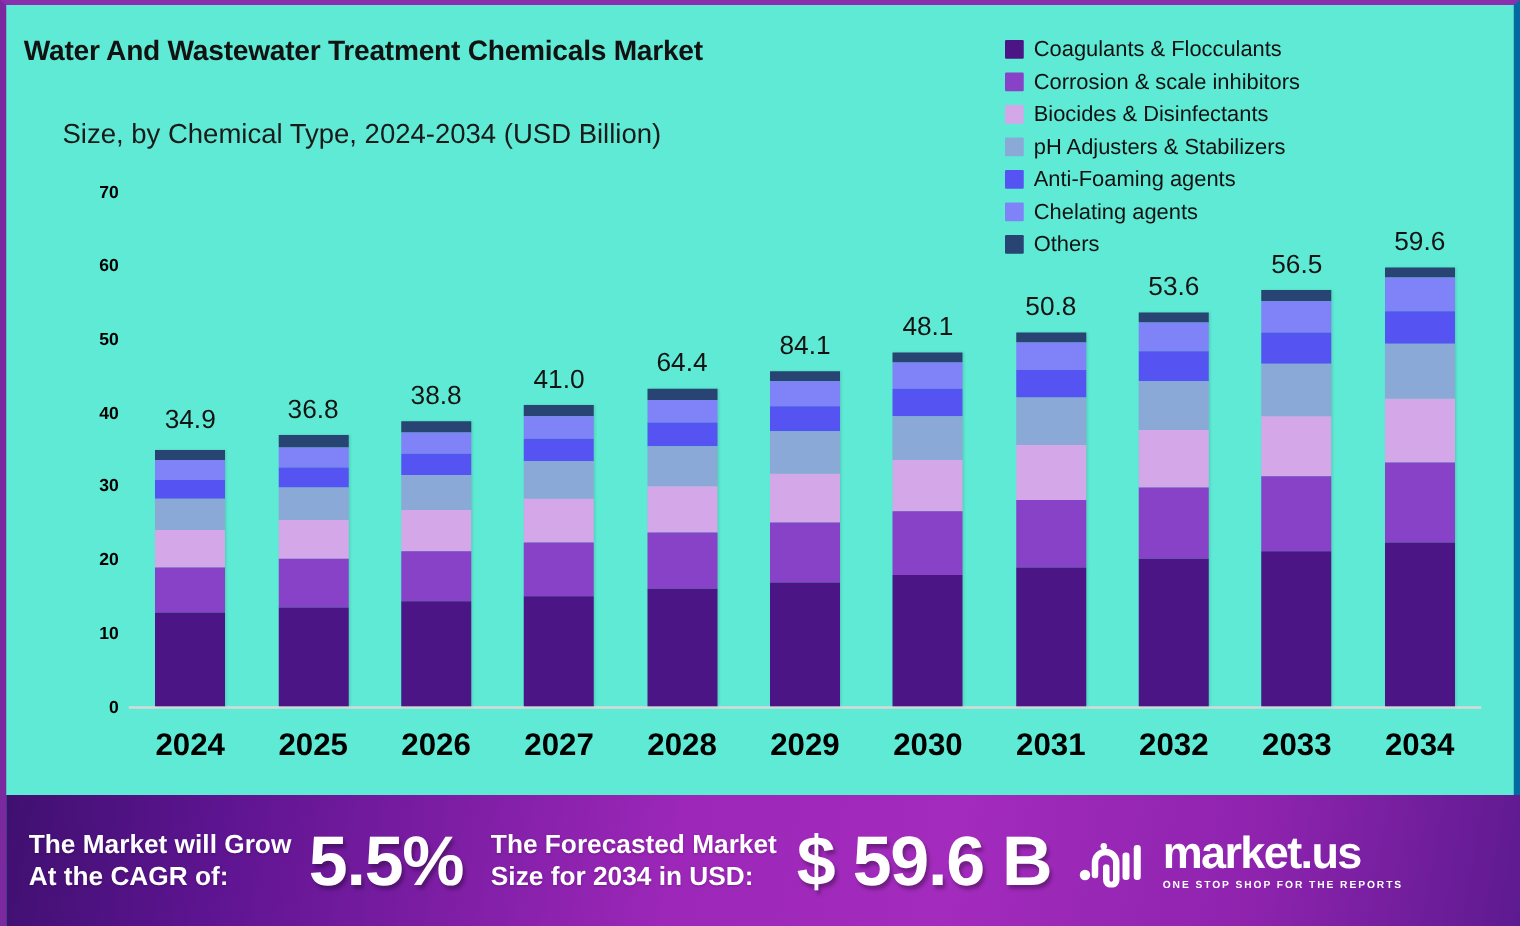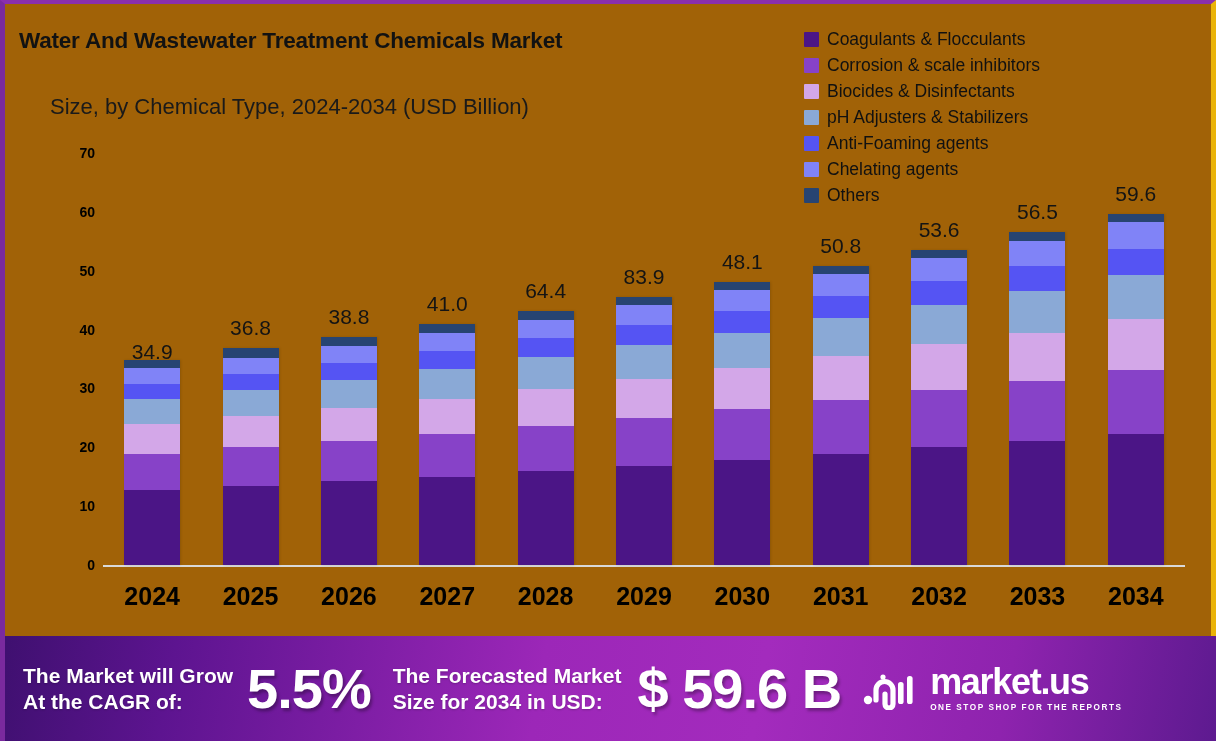--- a/index.html
+++ b/index.html
@@ -6,23 +6,23 @@
   html,body { width:1216px; height:741px; }
   body {
     font-family: "Liberation Sans", sans-serif;
     background:#ffffff;
     overflow:hidden;
   }
   #root {
     position:relative;
     width:1216px;
     height:741px;
-    background:#a16207;
+    background:#5eead4;
     border-left:5px solid #7a2a9e;
-    border-right:5px solid #eab308;
+    border-right:5px solid #0369a1;
     border-top:4px solid #8a2fae;
     text-decoration:underline;
   }
 
   
   .title {
     position:absolute;
     left:14px; top:24px;
     font-size:22.5px;
     font-weight:bold;
@@ -254,21 +254,21 @@
         <div class="bar-group" style="left: 0px; width: 98.3636px;">
           <div class="bar-stack">
             <div class="seg" title="Coagulants &amp; Flocculants: 12.8" style="height: 75.3371px; background: rgb(75, 21, 134);"></div>
             <div class="seg" title="Corrosion &amp; scale inhibitors: 6.1" style="height: 35.9029px; background: rgb(135, 66, 200);"></div>
             <div class="seg" title="Biocides &amp; Disinfectants: 5" style="height: 29.4286px; background: rgb(211, 167, 232);"></div>
             <div class="seg" title="pH Adjusters &amp; Stabilizers: 4.3" style="height: 25.3086px; background: rgb(138, 169, 214);"></div>
             <div class="seg" title="Anti-Foaming agents: 2.6" style="height: 15.3029px; background: rgb(85, 84, 243);"></div>
             <div class="seg" title="Chelating agents: 2.6" style="height: 15.3029px; background: rgb(128, 131, 247);"></div>
             <div class="seg" title="Others: 1.5" style="height: 8.82857px; background: rgb(39, 68, 114);"></div>
           </div>
-          <div class="bar-total" style="top: 336px;">34.9</div>
+          <div class="bar-total" style="top: 320px;">34.9</div>
           <div class="xtick">2024</div>
         </div>
         <div class="bar-group" style="left: 98.3636px; width: 98.3636px;">
           <div class="bar-stack">
             <div class="seg" title="Coagulants &amp; Flocculants: 13.5" style="height: 79.4571px; background: rgb(75, 21, 134);"></div>
             <div class="seg" title="Corrosion &amp; scale inhibitors: 6.5" style="height: 38.2571px; background: rgb(135, 66, 200);"></div>
             <div class="seg" title="Biocides &amp; Disinfectants: 5.3" style="height: 31.1943px; background: rgb(211, 167, 232);"></div>
             <div class="seg" title="pH Adjusters &amp; Stabilizers: 4.5" style="height: 26.4857px; background: rgb(138, 169, 214);"></div>
             <div class="seg" title="Anti-Foaming agents: 2.7" style="height: 15.8914px; background: rgb(85, 84, 243);"></div>
             <div class="seg" title="Chelating agents: 2.7" style="height: 15.8914px; background: rgb(128, 131, 247);"></div>
@@ -319,21 +319,21 @@
         <div class="bar-group" style="left: 491.818px; width: 98.3636px;">
           <div class="bar-stack">
             <div class="seg" title="Coagulants &amp; Flocculants: 16.8" style="height: 98.88px; background: rgb(75, 21, 134);"></div>
             <div class="seg" title="Corrosion &amp; scale inhibitors: 8.2" style="height: 48.2629px; background: rgb(135, 66, 200);"></div>
             <div class="seg" title="Biocides &amp; Disinfectants: 6.6" style="height: 38.8457px; background: rgb(211, 167, 232);"></div>
             <div class="seg" title="pH Adjusters &amp; Stabilizers: 5.7" style="height: 33.5486px; background: rgb(138, 169, 214);"></div>
             <div class="seg" title="Anti-Foaming agents: 3.4" style="height: 20.0114px; background: rgb(85, 84, 243);"></div>
             <div class="seg" title="Chelating agents: 3.4" style="height: 20.0114px; background: rgb(128, 131, 247);"></div>
             <div class="seg" title="Others: 1.5" style="height: 8.82857px; background: rgb(39, 68, 114);"></div>
           </div>
-          <div class="bar-total" style="top: 260.611px;">83.9</div>
+          <div class="bar-total" style="top: 260.611px;">84.1</div>
           <div class="xtick">2029</div>
         </div>
         <div class="bar-group" style="left: 590.182px; width: 98.3636px;">
           <div class="bar-stack">
             <div class="seg" title="Coagulants &amp; Flocculants: 17.8" style="height: 104.766px; background: rgb(75, 21, 134);"></div>
             <div class="seg" title="Corrosion &amp; scale inhibitors: 8.7" style="height: 51.2057px; background: rgb(135, 66, 200);"></div>
             <div class="seg" title="Biocides &amp; Disinfectants: 7" style="height: 41.2px; background: rgb(211, 167, 232);"></div>
             <div class="seg" title="pH Adjusters &amp; Stabilizers: 6" style="height: 35.3143px; background: rgb(138, 169, 214);"></div>
             <div class="seg" title="Anti-Foaming agents: 3.6" style="height: 21.1886px; background: rgb(85, 84, 243);"></div>
             <div class="seg" title="Chelating agents: 3.6" style="height: 21.1886px; background: rgb(128, 131, 247);"></div>

